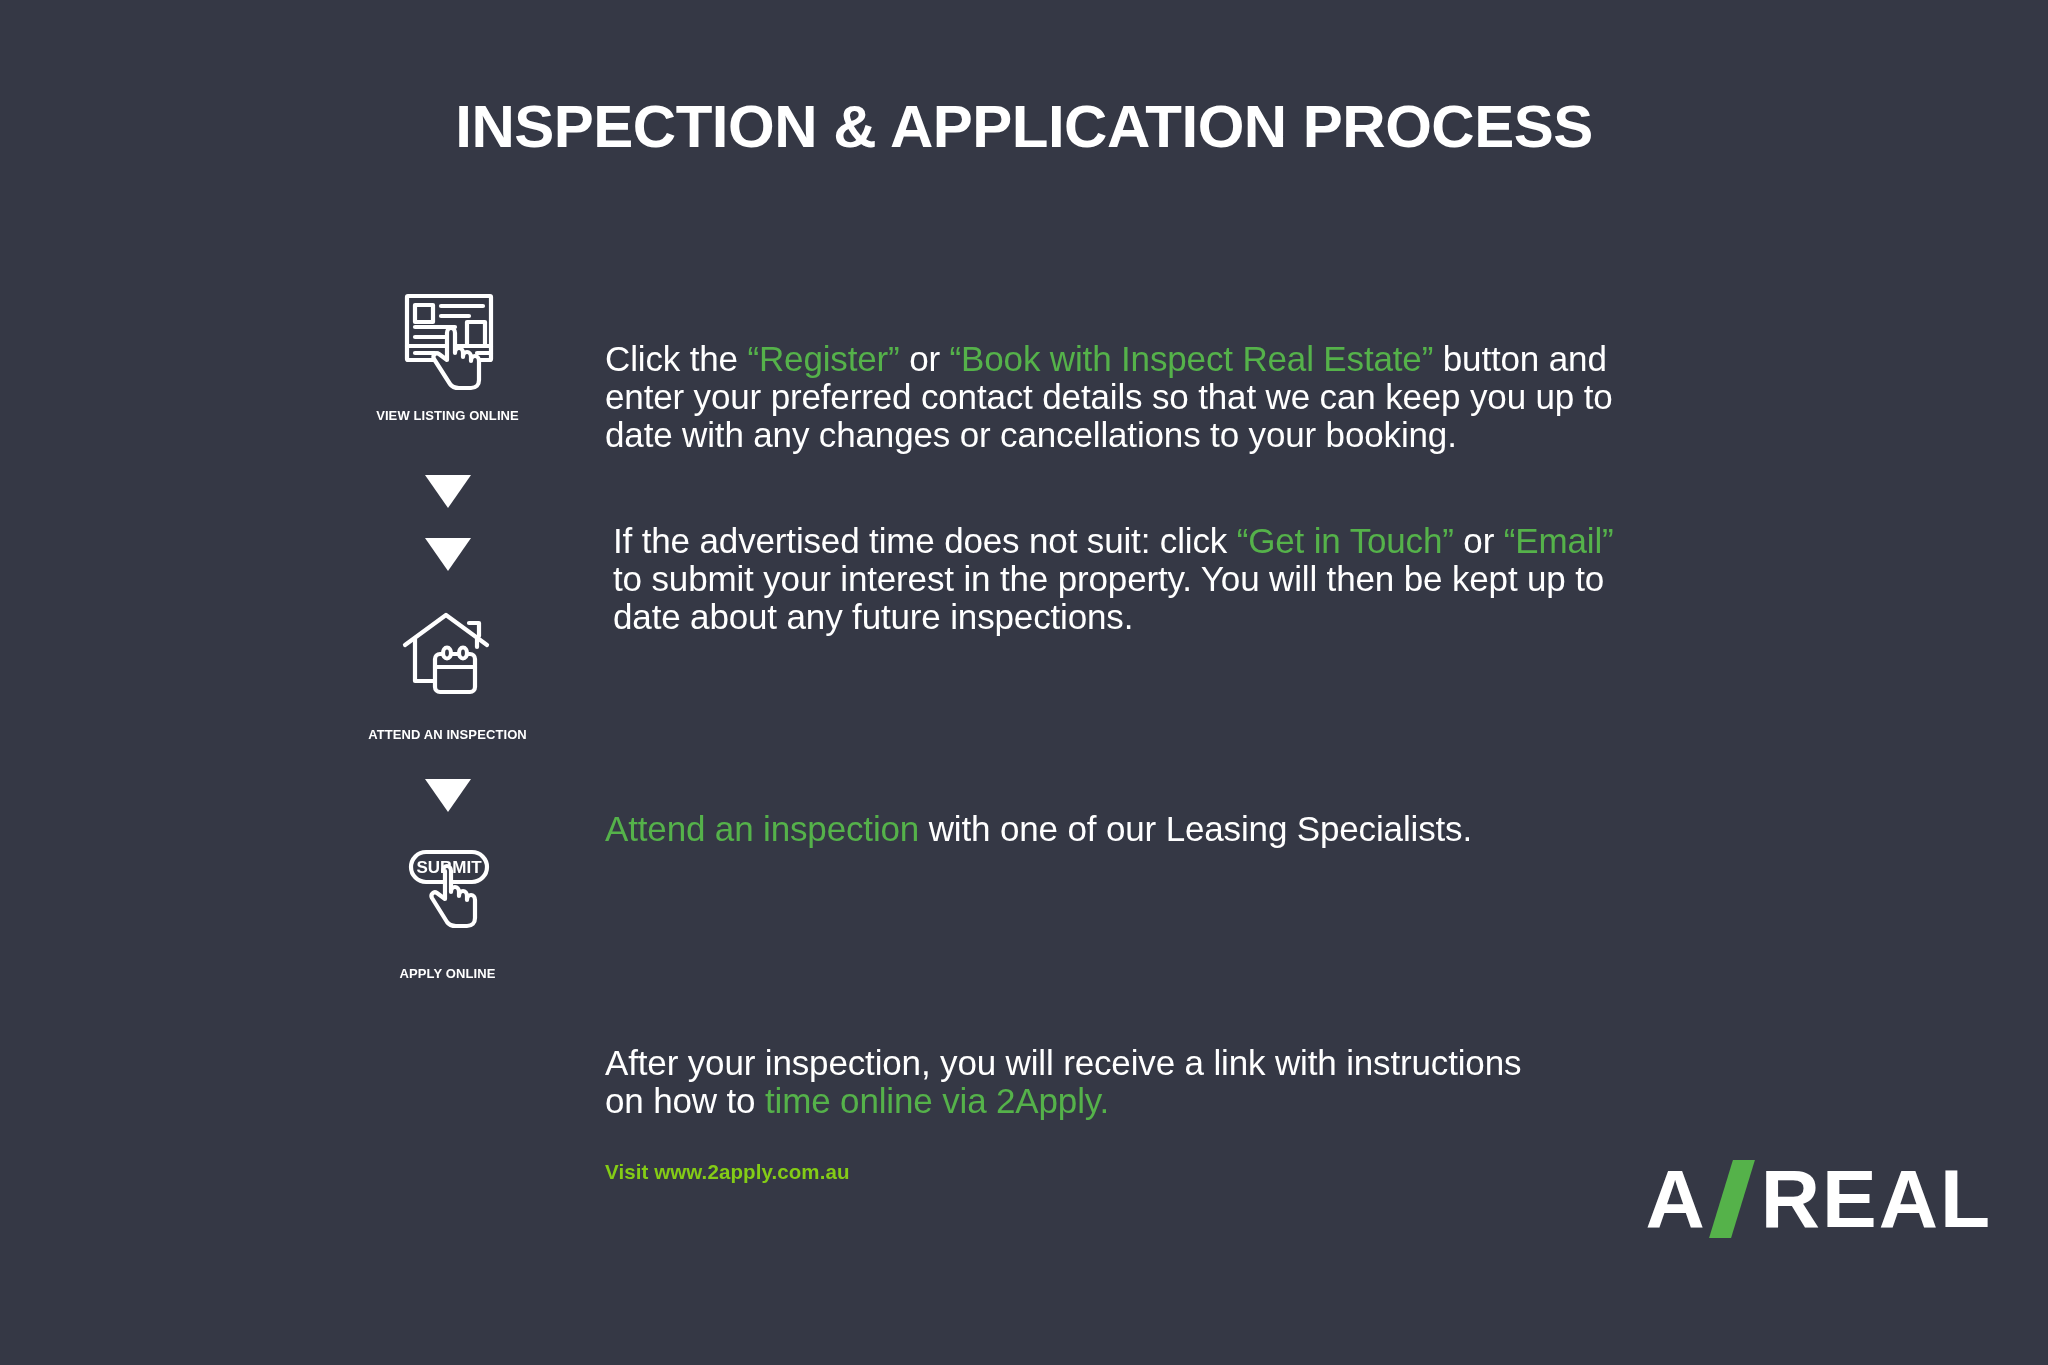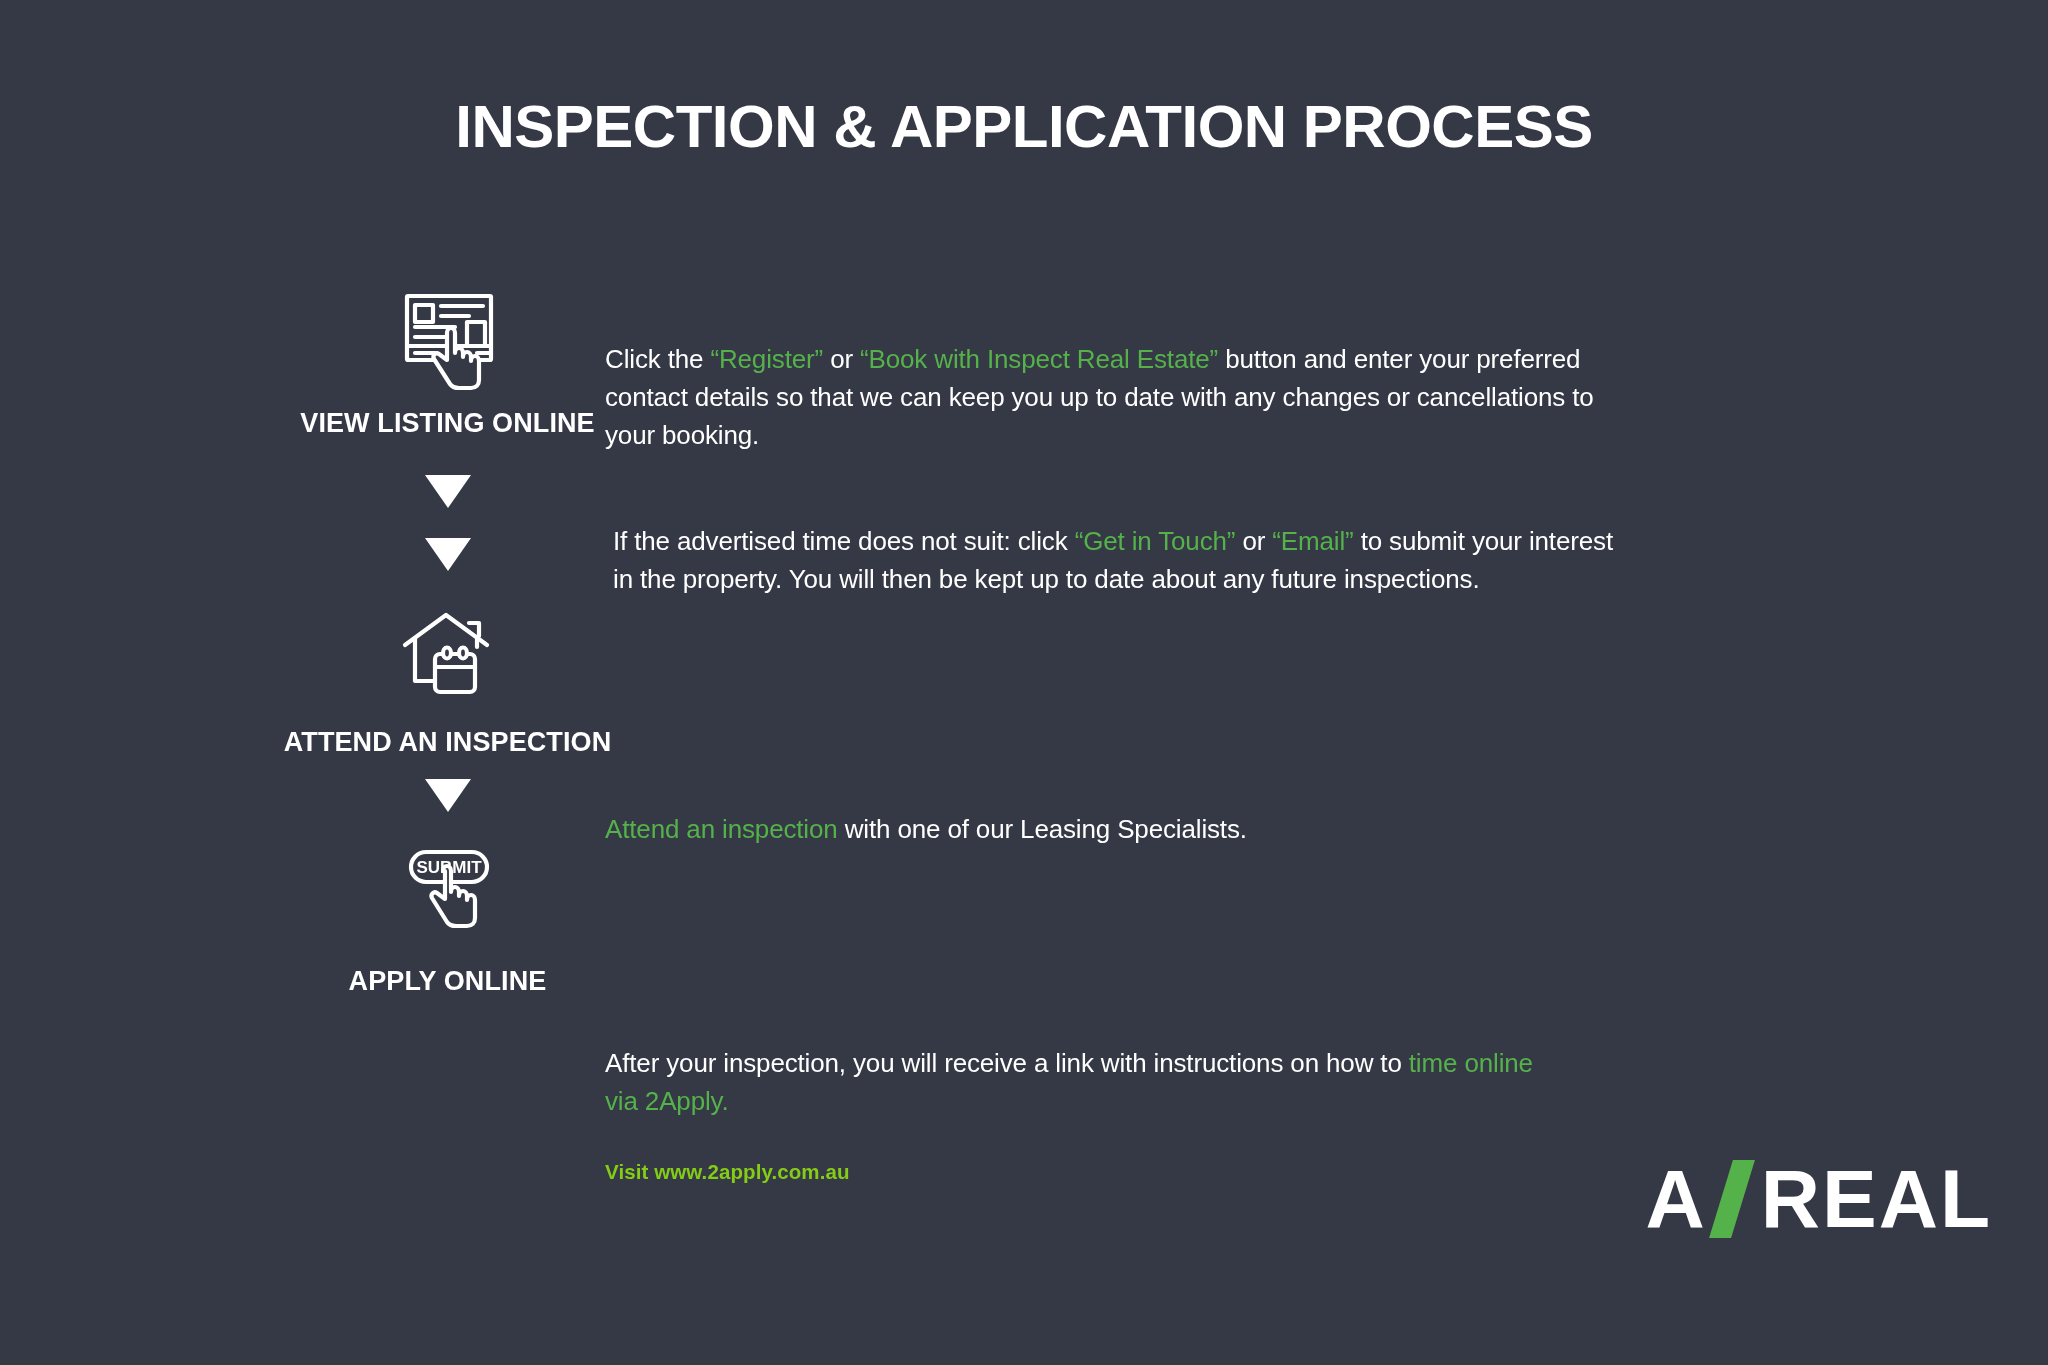--- a/index.html
+++ b/index.html
@@ -51,21 +51,21 @@
 
   .step-icon {
     display: block;
     margin: 0 auto;
     color: #ffffff;
   }
 
   .step-label {
     margin-top: 10px;
     color: #ffffff;
-    font-size: 27px;
+    font-size: 13px;
     font-weight: 700;
     letter-spacing: 0.1px;
     text-align: center;
     font-family: "Liberation Sans", sans-serif;
     white-space: nowrap;
   }
 
   .arrow-wrap {
     width: 415px;
     text-align: center;
@@ -81,21 +81,21 @@
 
   
   .text-col {
     position: absolute;
     left: 605px;
     top: 280px;
     width: 1030px;
   }
   .para {
     color: #ffffff;
-    font-size: 26px;
+    font-size: 35px;
     line-height: 38px;
     font-family: "Liberation Sans", sans-serif;
     font-weight: 400;
     letter-spacing: -0.15px;
   }
   .hl { color: #55b24a; }
 
   .visit-line {
     color: #84cc16;
     font-size: 20.5px;

